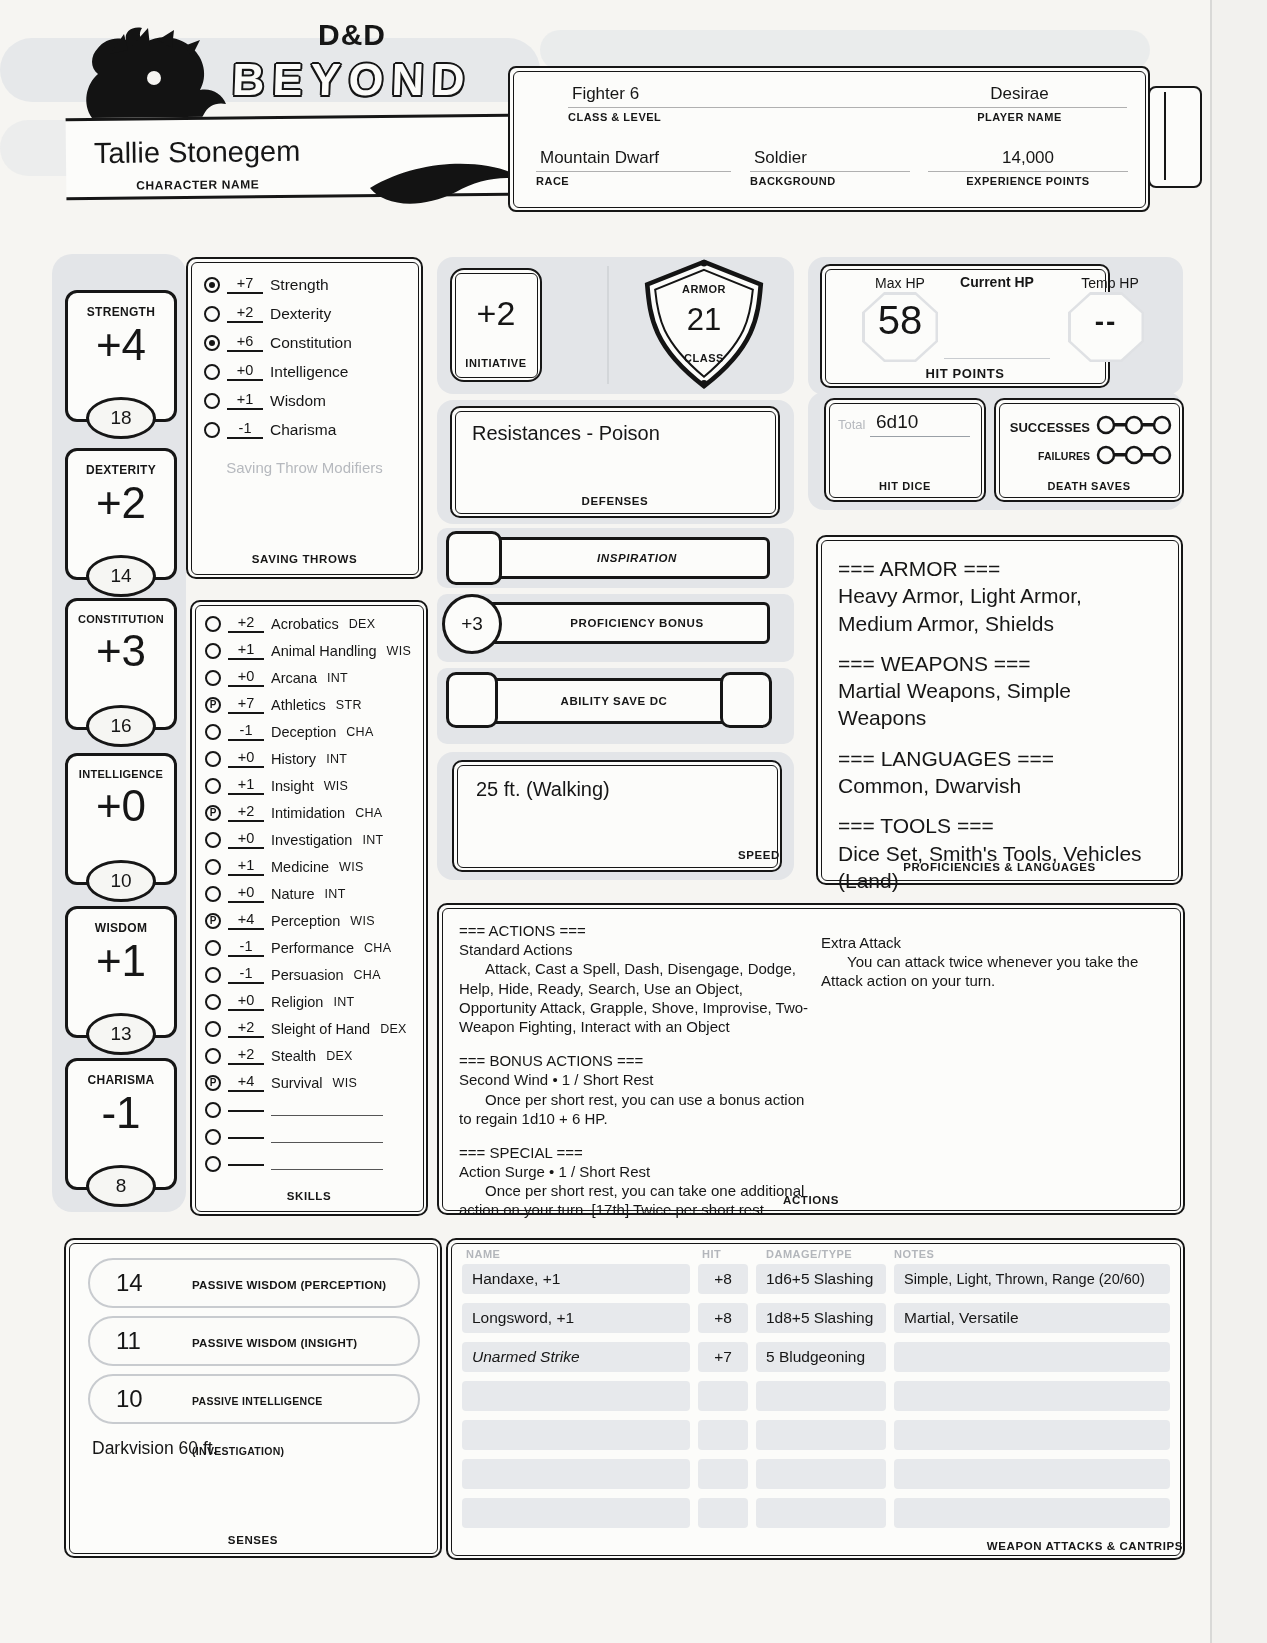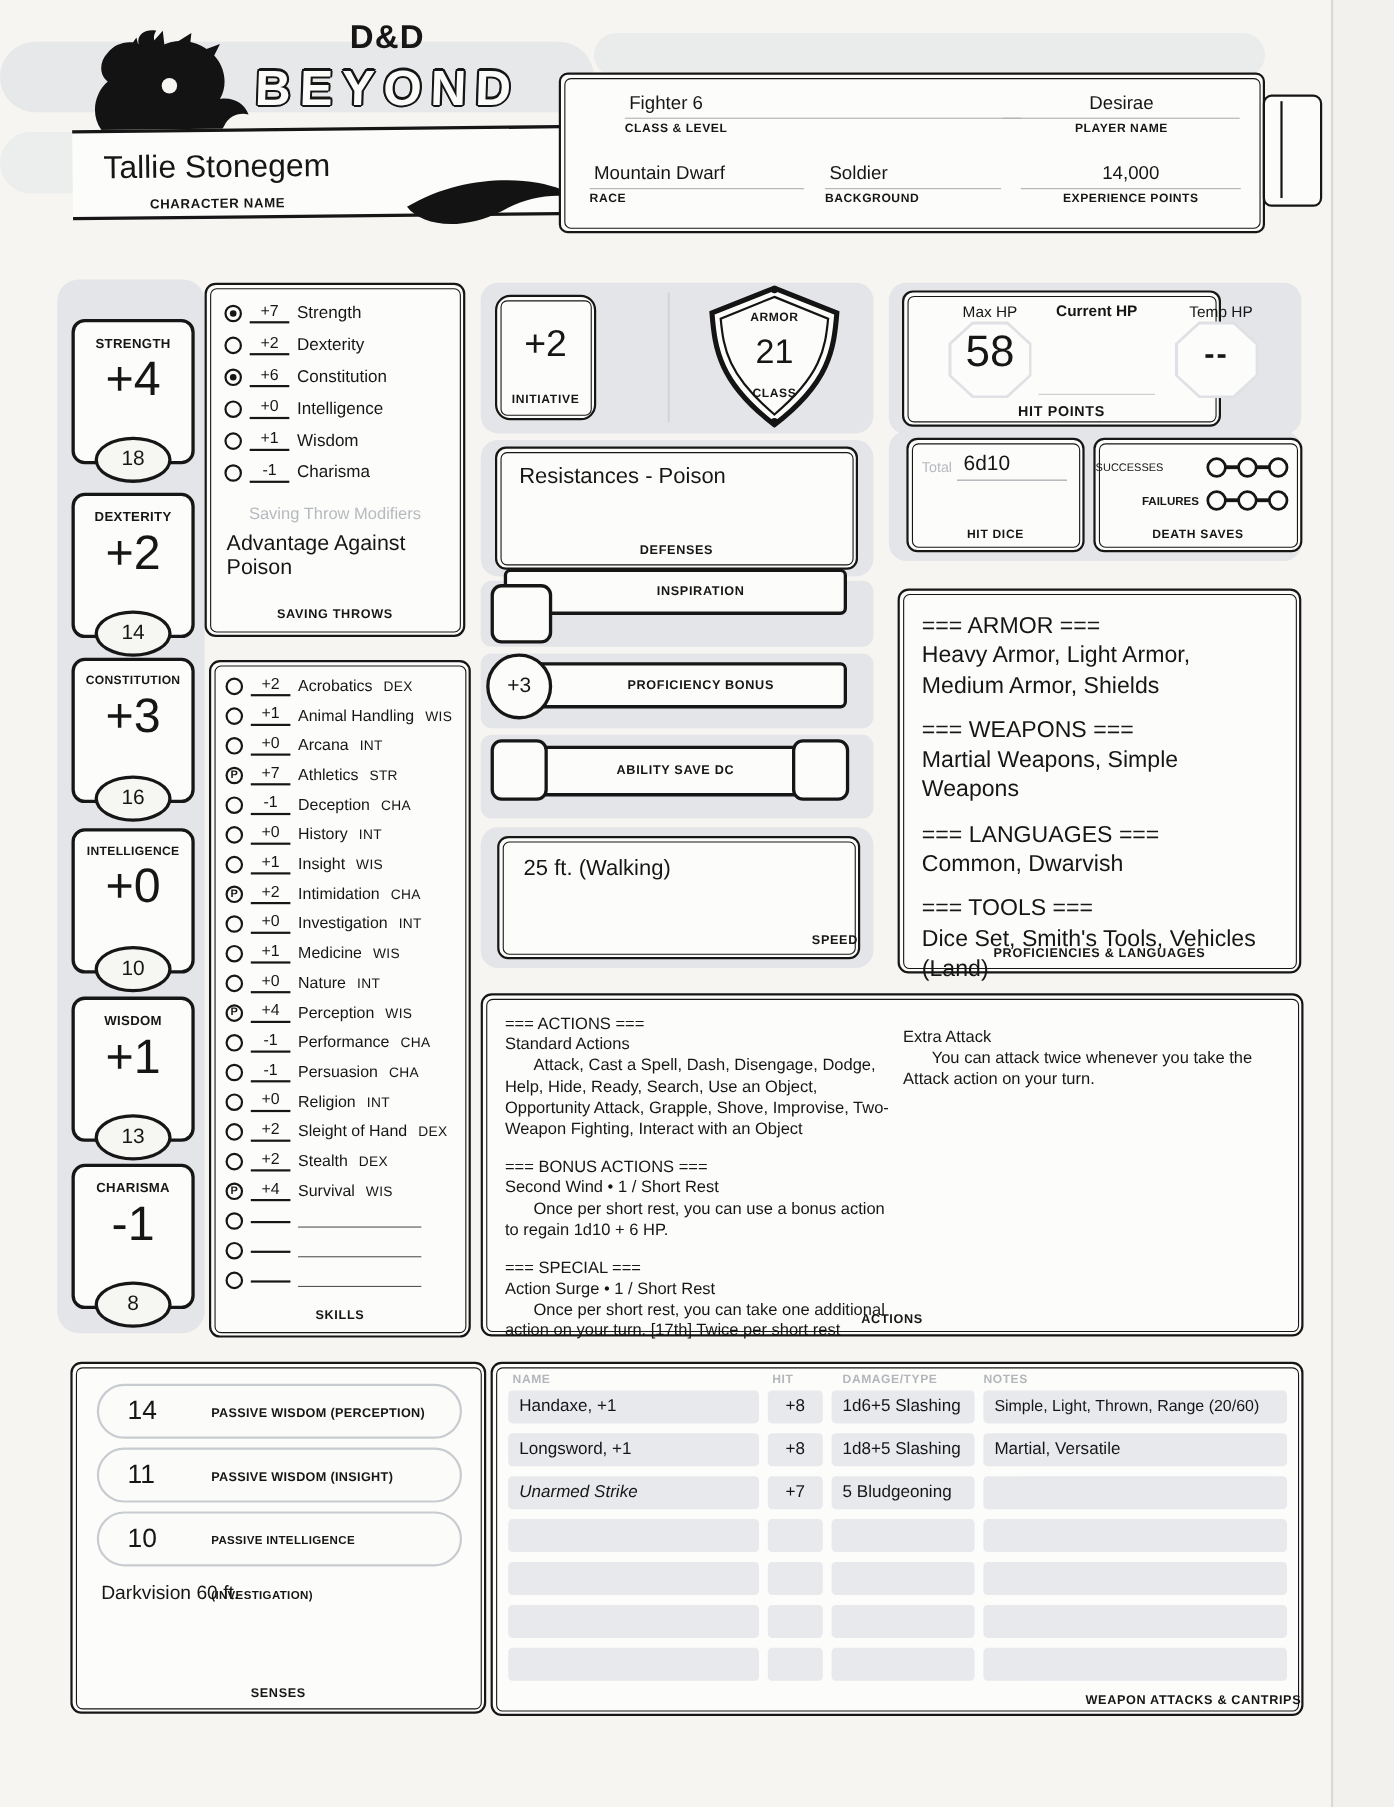--- a/index.html
+++ b/index.html
@@ -189,21 +189,20 @@
       <span class="radio"></span>
       <span class="modv">+1</span>
       <span class="sname" style="font-size:15.5px;">Wisdom</span>
     </div>
     <div class="srow" style="left:16px;top:161px;">
       <span class="radio"></span>
       <span class="modv">-1</span>
       <span class="sname" style="font-size:15.5px;">Charisma</span>
     </div>
     <div class="abs graylab ctr" style="left:0;right:0;top:200px;font-size:15px;">Saving Throw Modifiers</div>
-    <div class="abs" style="left:18px;top:224px;width:200px;font-size:19.5px;line-height:1.15;">Advantage Against Poison</div>
     <div class="caplabel" style="bottom:12px;">SAVING THROWS</div>
   </div>
 
   <div class="box dbl" style="left:190px;top:600px;width:238px;height:616px;">
     <div class="srow" style="left:13px;top:12px;">
         <span class="radio"></span>
         <span class="modv">+2</span>
         <span class="sname">Acrobatics</span>
         <span class="sabbr">DEX</span>
       </div>
@@ -345,21 +344,21 @@
     <div class="shield-txt" style="top:94px;font-size:11px;font-weight:bold;letter-spacing:.5px;">CLASS</div>
   </div>
 
   <div class="panel" style="left:437px;top:400px;width:357px;height:124px;"></div>
   <div class="box dbl" style="left:450px;top:406px;width:330px;height:112px;">
     <div class="abs" style="left:20px;top:14px;font-size:20px;">Resistances - Poison</div>
     <div class="caplabel" style="bottom:9px;">DEFENSES</div>
   </div>
 
   <div class="panel" style="left:437px;top:528px;width:357px;height:60px;border-radius:10px;"></div>
-  <div class="banner-bar" style="left:458px;top:517px;width:312px;height:42px;">INSPIRATION</div>
+  <div class="banner-bar" style="left:458px;top:537px;width:312px;height:42px;font-style:italic;">INSPIRATION</div>
   <div class="banner-cap" style="left:446px;top:531px;width:56px;height:54px;"></div>
 
   <div class="panel" style="left:437px;top:594px;width:357px;height:68px;border-radius:10px;"></div>
   <div class="banner-bar" style="left:458px;top:602px;width:312px;height:42px;">PROFICIENCY BONUS</div>
   <div class="banner-cap" style="left:442px;top:594px;width:60px;height:60px;border-radius:50%;display:flex;align-items:center;justify-content:center;font-size:19px;">+3</div>
 
   <div class="panel" style="left:437px;top:668px;width:357px;height:76px;border-radius:10px;"></div>
   <div class="banner-bar" style="left:458px;top:678px;width:312px;height:46px;padding-left:0;">ABILITY SAVE DC</div>
   <div class="banner-cap" style="left:446px;top:672px;width:52px;height:56px;"></div>
   <div class="banner-cap" style="left:720px;top:672px;width:52px;height:56px;"></div>
@@ -389,21 +388,21 @@
   </div>
 
   <div class="panel" style="left:808px;top:392px;width:375px;height:118px;"></div>
   <div class="box dbl" style="left:824px;top:398px;width:162px;height:104px;">
     <div class="abs graylab" style="left:12px;top:17px;font-size:13px;">Total</div>
     <div class="abs" style="left:50px;top:11px;font-size:19px;">6d10</div>
     <div class="abs" style="left:44px;top:36px;width:100px;border-bottom:1.5px solid #9aa0a6;"></div>
     <div class="caplabel" style="bottom:8px;font-size:11px;">HIT DICE</div>
   </div>
   <div class="box dbl" style="left:994px;top:398px;width:190px;height:104px;">
-    <div class="abs" style="left:0;top:20px;width:94px;font-size:10px;font-weight:normal;">SUCCESSES</div>
+    <div class="abs" style="left:0;top:20px;width:94px;text-align:right;font-size:13px;font-weight:bold;">SUCCESSES</div>
     <svg class="abs" style="left:99px;top:14px;" width="78" height="22" viewBox="0 0 78 22">
       <circle cx="11" cy="11" r="8" fill="none" stroke="#161616" stroke-width="2.5"></circle>
         <rect x="19" y="9" width="12" height="3.5" fill="#161616"></rect>
       <circle cx="39" cy="11" r="8" fill="none" stroke="#161616" stroke-width="2.5"></circle>
         <rect x="47" y="9" width="12" height="3.5" fill="#161616"></rect>
       <circle cx="67" cy="11" r="8" fill="none" stroke="#161616" stroke-width="2.5"></circle>
     </svg>
     <div class="abs" style="left:0;top:50px;width:94px;text-align:right;font-size:10.5px;font-weight:bold;">FAILURES</div>
     <svg class="abs" style="left:99px;top:44px;" width="78" height="22" viewBox="0 0 78 22">
       <circle cx="11" cy="11" r="8" fill="none" stroke="#161616" stroke-width="2.5"></circle>

